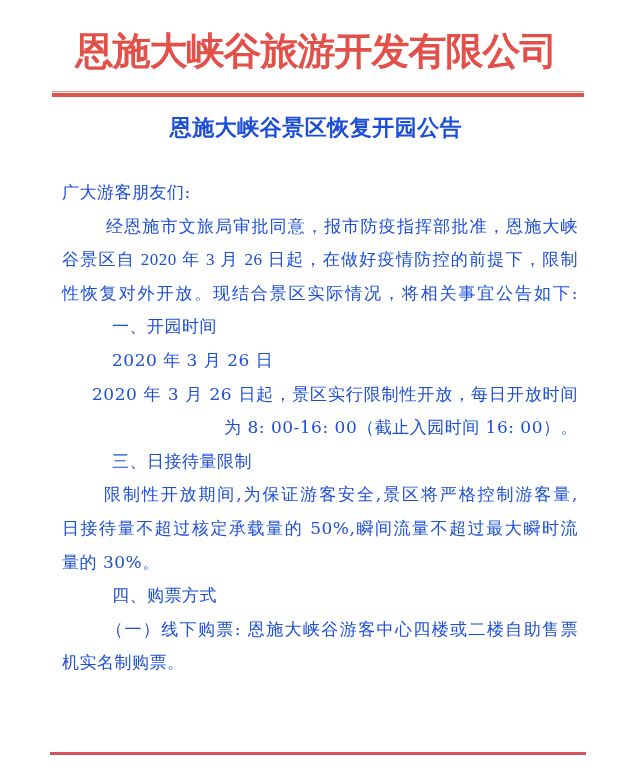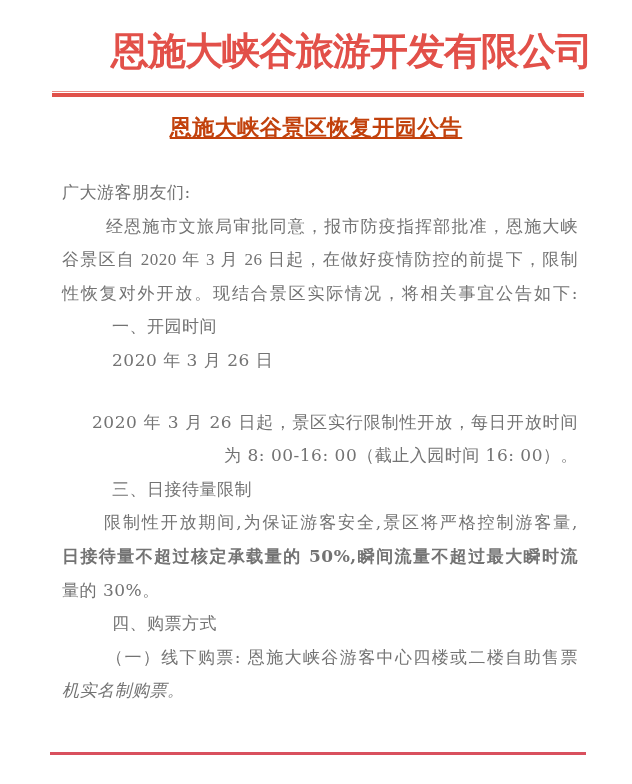--- a/index.html
+++ b/index.html
@@ -91,40 +91,40 @@
     width: 536px;
     height: 3px;
     background: #d9505e;
   }
 </style>
 </head>
 <body>
 
 <div class="page">
 
-  <div class="letterhead" style="color: rgb(226, 80, 73); text-align: right;">恩施大峡谷旅游开发有限公司</div>
+  <div class="letterhead" style="color: rgb(226, 80, 73);">恩施大峡谷旅游开发有限公司</div>
 
   <div class="header-rule"></div>
 
-  <div class="doc-title" style="color: #c2410c; text-decoration: underline;">恩施大峡谷景区恢复开园公告</div>
+  <div class="doc-title" style="color: #1d4ed8;">恩施大峡谷景区恢复开园公告</div>
 
-  <div class="body-text" style="color: #737373;">
+  <div class="body-text" style="color: #1d4ed8;">
 
   <div class="text-line" style="text-indent: 0px;">广大游客朋友们:</div>
       <div class="text-line just" style="text-indent: 44px;">经恩施市文旅局审批同意，报市防疫指挥部批准，恩施大峡</div>
       <div class="text-line just" style="text-indent: 0px; font-family: Liberation Serif, serif;">谷景区自 2020 年 3 月 26 日起，在做好疫情防控的前提下，限制</div>
       <div class="text-line just" style="text-indent: 0px;">性恢复对外开放。现结合景区实际情况，将相关事宜公告如下:</div>
       <div class="text-line" style="text-indent: 50px;">一、开园时间</div>
       <div class="text-line" style="text-indent: 50px;">2020 年 3 月 26 日</div>
-      <div class="text-line just" style="text-indent: 30px; margin-top: 28px;">2020 年 3 月 26 日起，景区实行限制性开放，每日开放时间</div>
+      <div class="text-line just" style="text-indent: 30px;">2020 年 3 月 26 日起，景区实行限制性开放，每日开放时间</div>
       <div class="text-line" style="text-indent: 0px; text-align: right;">为 8: 00-16: 00（截止入园时间 16: 00）。</div>
       <div class="text-line" style="text-indent: 50px;">三、日接待量限制</div>
       <div class="text-line just" style="text-indent: 42px;">限制性开放期间,为保证游客安全,景区将严格控制游客量,</div>
-      <div class="text-line just" style="text-indent: 0px; font-weight: bold;">日接待量不超过核定承载量的 50%,瞬间流量不超过最大瞬时流</div>
+      <div class="text-line just" style="text-indent: 0px;">日接待量不超过核定承载量的 50%,瞬间流量不超过最大瞬时流</div>
       <div class="text-line" style="text-indent: 0px;">量的 30%。</div>
       <div class="text-line" style="text-indent: 50px;">四、购票方式</div>
       <div class="text-line just" style="text-indent: 44px;">（一）线下购票: 恩施大峡谷游客中心四楼或二楼自助售票</div>
-      <div class="text-line" style="text-indent: 0px; font-style: italic;">机实名制购票。</div>
+      <div class="text-line" style="text-indent: 0px;">机实名制购票。</div>
     </div>
 
   <div class="footer-rule" style="background: rgb(217, 80, 94);"></div>
 
 </div>
 
 </body></html>

